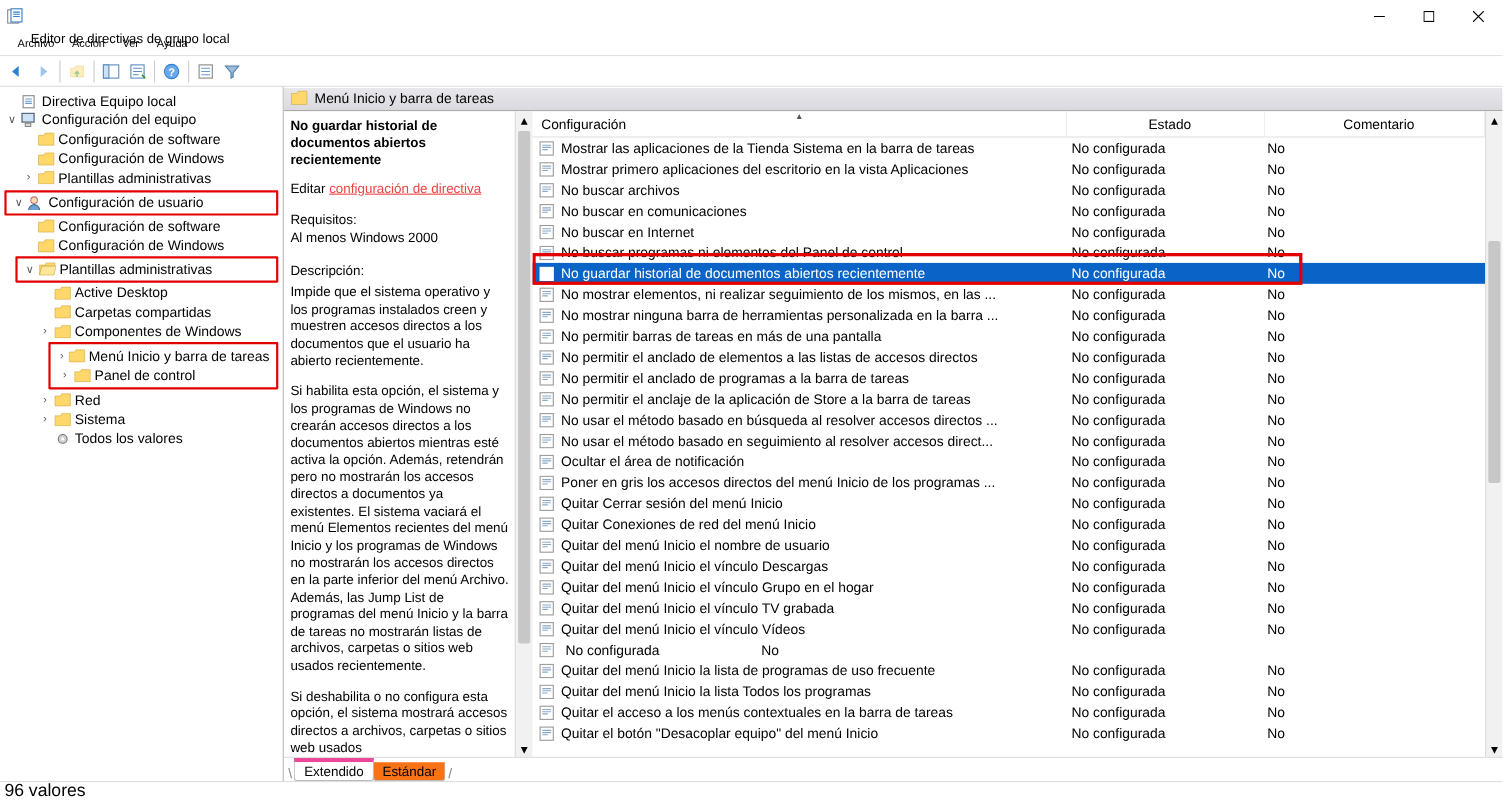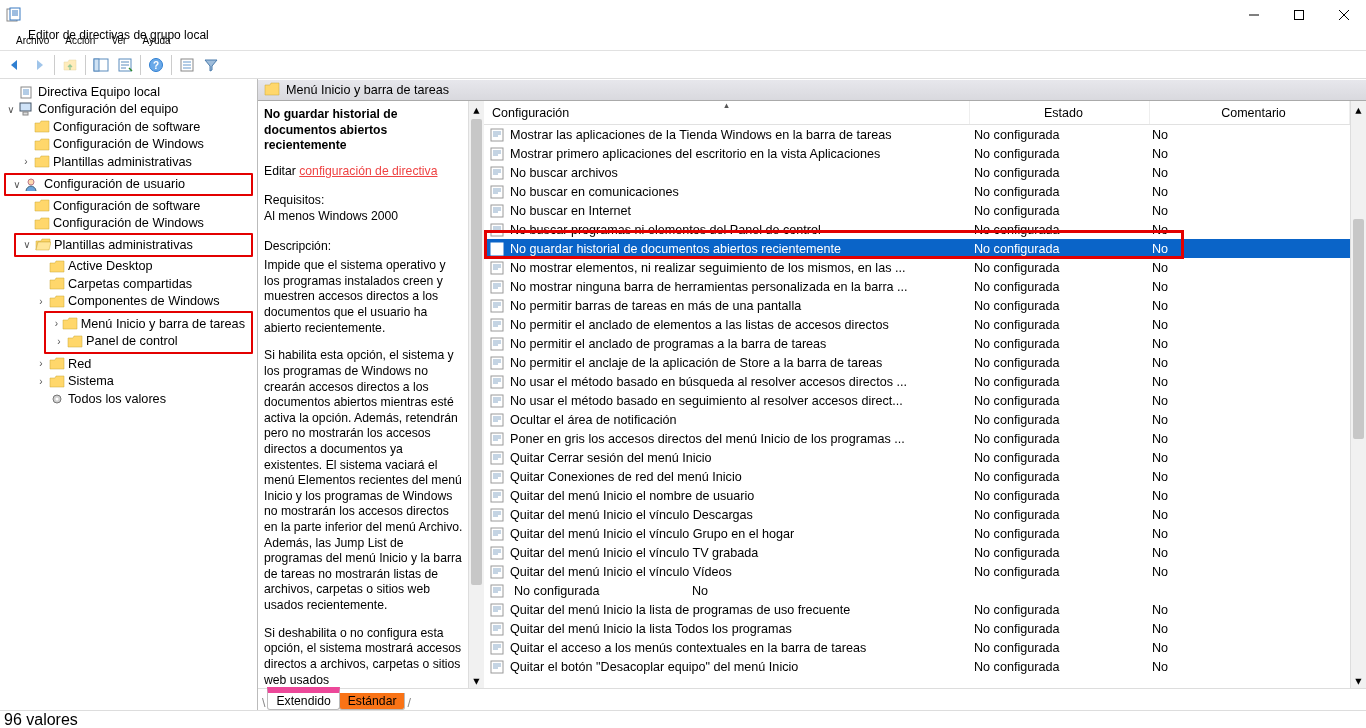--- a/index.html
+++ b/index.html
@@ -48,21 +48,21 @@
   .row { height:19px; display:flex; align-items:center; font-size:12.6px;}
   .row.sel { background:#0a64c8; color:#fff;}
   .row.sel .rico svg path, .row.sel .rico svg rect { stroke:#fff !important; }
   .row .rico { width:18px; display:flex; align-items:center; justify-content:center; margin-left:4px; margin-right:4px;}
   .row .c1 { flex:1; min-width:0; overflow:hidden; text-overflow:ellipsis; white-space:nowrap; padding-right:6px;}
   .row .c2 { width:180px; padding-left:4px;}
   .row .c3 { width:200px; padding-left:2px;}
   .sel-highlight { position:absolute; border:3px solid #e30000; left:0; width:700px; pointer-events:none;}
   .tabs { height:22px; display:flex; align-items:flex-end; border-top:1px solid #ddd; padding-left:2px;}
   .tab { border:1px solid #bbb; border-top:none; padding:1px 8px; font-size:12.2px; background:#f97316; position:relative; top:0; border-radius:0 0 3px 3px;}
-  .tab.active { background:#fff; border-top:6px solid #ec4899;}
+  .tab.active { background:#fff; border-top:4px solid #ec4899;}
   .statusbar { height:18px; border-top:1px solid #ddd; padding-left:4px; font-size:16px; display:flex; align-items:flex-start;}
   
   .folder { fill:#ffd76b; stroke:#caa636; stroke-width:.5;}
 </style>
 </head>
 <body>
 
 <div class="window">
 
   <div class="titlebar">
@@ -362,21 +362,21 @@
             <div class="col com">Comentario</div>
           </div>
           <div class="rows" id="rows">
               <div class="row">
     <span class="rico">
                   <svg width="14" height="14" viewBox="0 0 14 14">
                     <rect x="1" y="1" width="12" height="12" fill="#fff" stroke="#9a9a9a"></rect>
                     <path d="M3 4h8M3 6h8M3 8h5" stroke="#8aa9c7"></path>
                   </svg>
                 </span>
-    <span class="c1">Mostrar las aplicaciones de la Tienda Windows en la barra de tareas</span>
+    <span class="c1">Mostrar las aplicaciones de la Tienda Sistema en la barra de tareas</span>
     <span class="c2">No configurada</span>
     <span class="c3">No</span>
   </div>
               <div class="row">
     <span class="rico">
                   <svg width="14" height="14" viewBox="0 0 14 14">
                     <rect x="1" y="1" width="12" height="12" fill="#fff" stroke="#9a9a9a"></rect>
                     <path d="M3 4h8M3 6h8M3 8h5" stroke="#8aa9c7"></path>
                   </svg>
                 </span>

